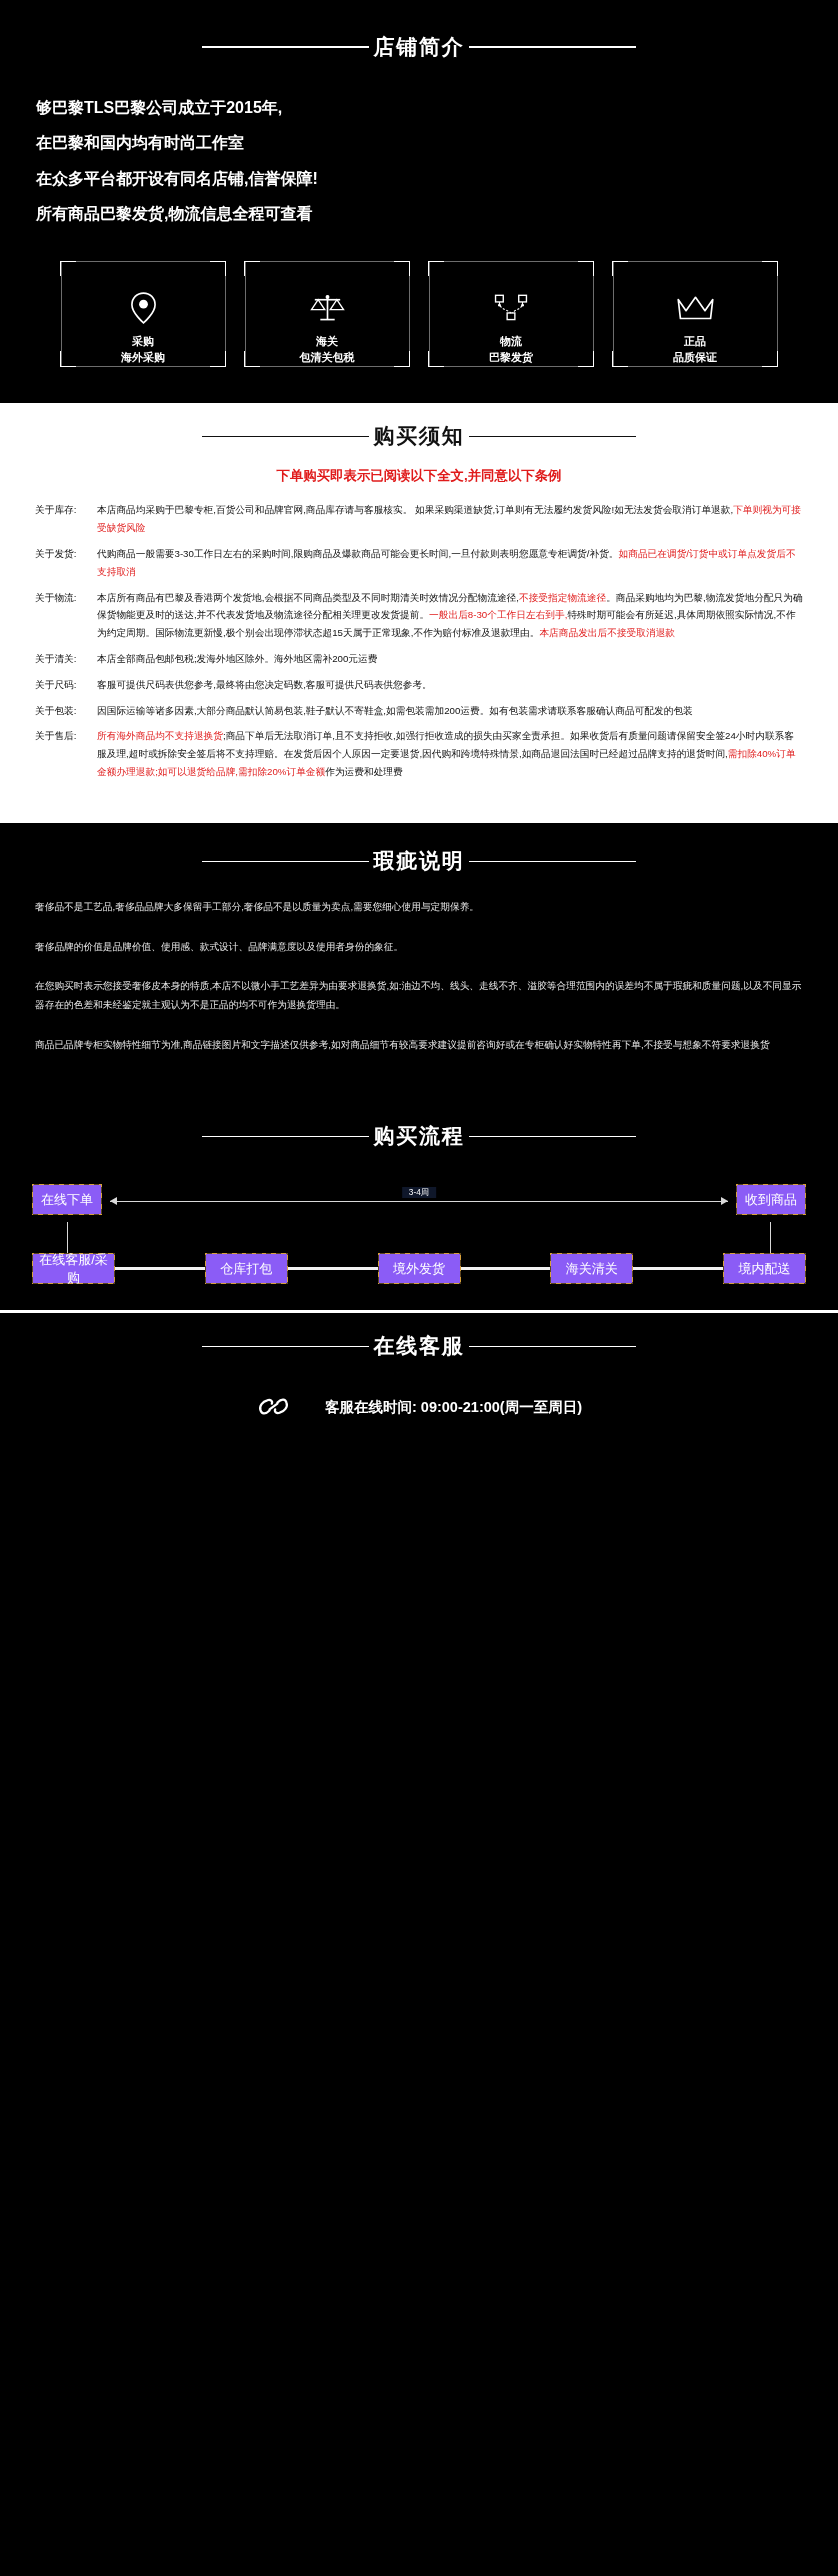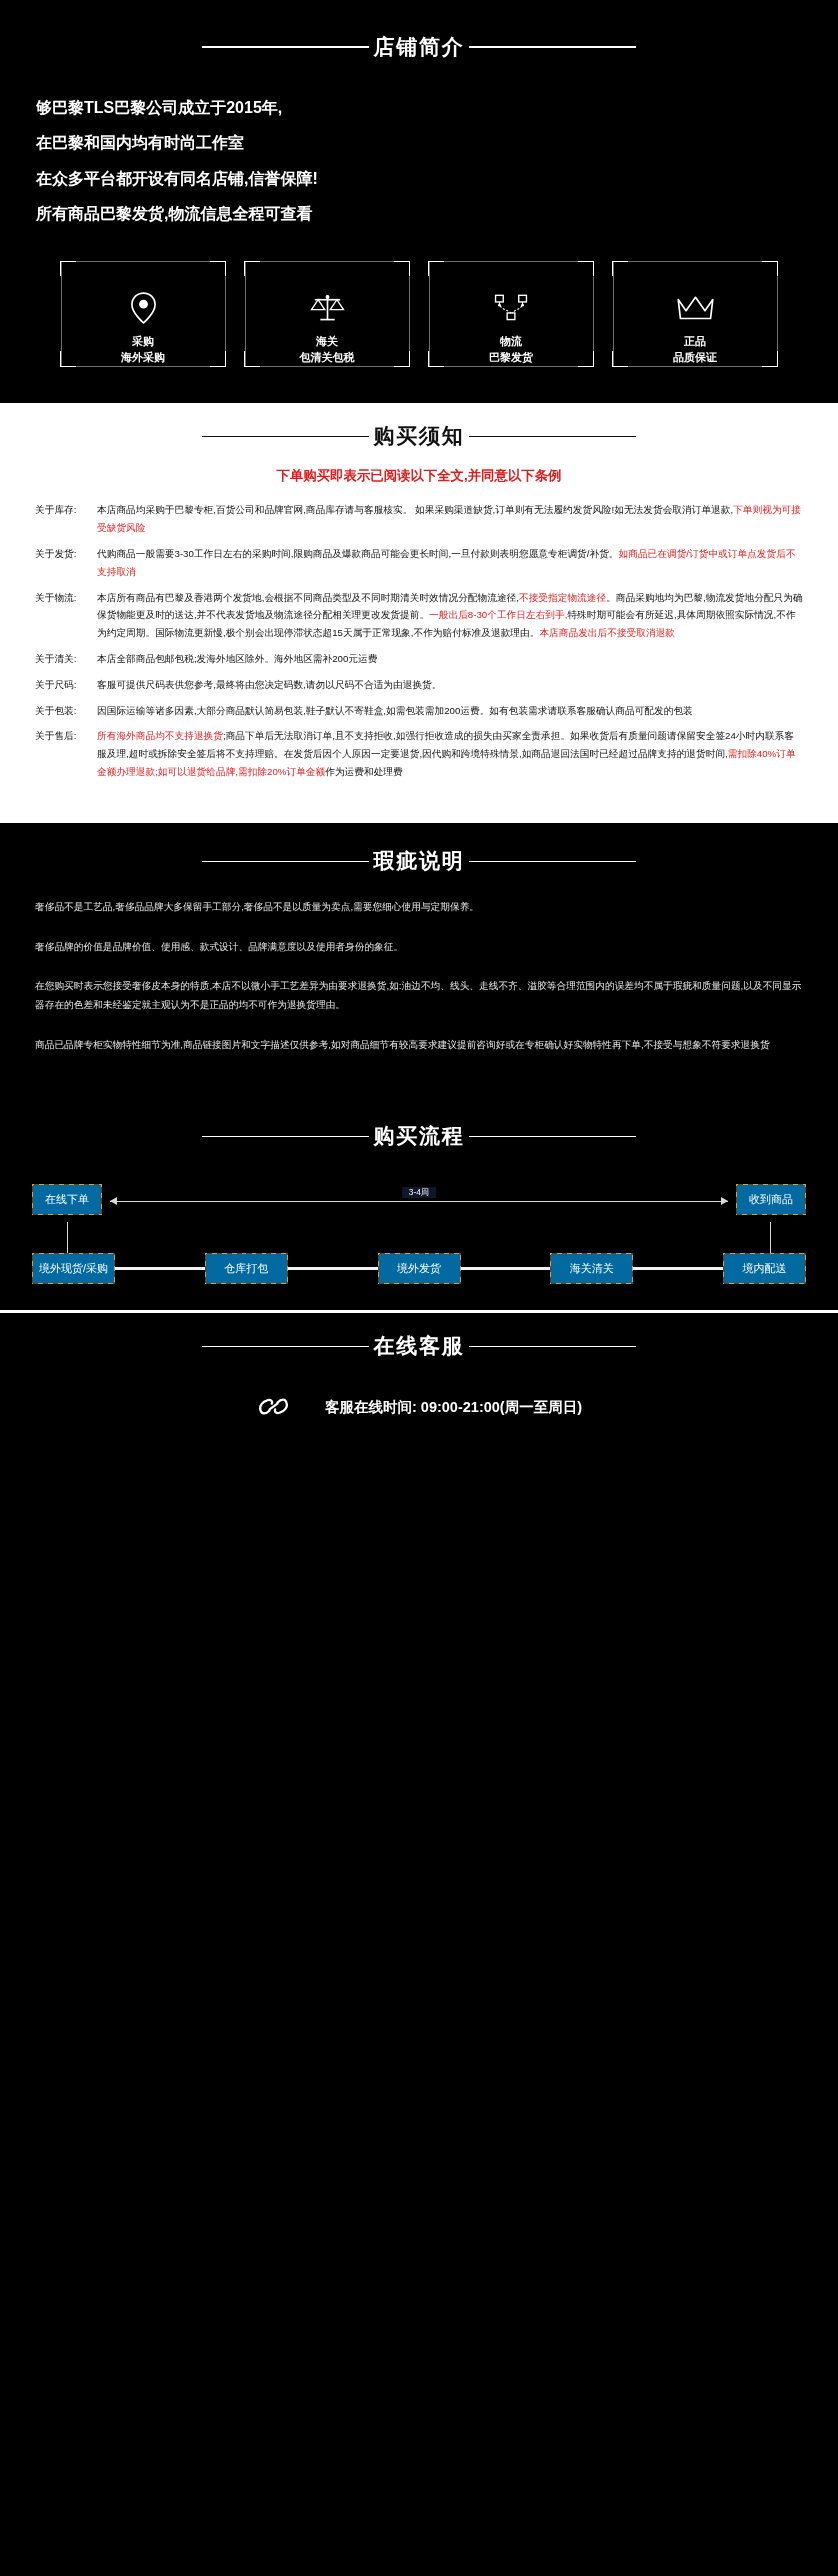--- a/index.html
+++ b/index.html
@@ -182,25 +182,25 @@
     align-items: center;
     justify-content: space-between;
     position: relative;
     height: 45px;
   }
   .node {
     width: 70px;
     height: 31px;
     border: 1.7px solid;
     border-image: repeating-linear-gradient(45deg,#d8a13a 0 3.3px,#5a4420 3.3px 6.7px) 3;
-    background: #0369a1;
+    background: #8b5cf6;
     display: flex;
     align-items: center;
     justify-content: center;
-    font-size: 11px;
+    font-size: 13px;
     color: #ffffff;
     text-align: center;
     box-sizing: border-box;
     flex: 0 0 auto;
   }
   .node.wide { width: 83px; }
   .flow-arrowline {
     flex: 1 1 auto;
     height: 22px;
     position: relative;
@@ -402,21 +402,21 @@
         </div>
       </div>
 
       <div class="nrow">
         <div class="nlabel">关于清关:</div>
         <div class="ntext">本店全部商品包邮包税;发海外地区除外。海外地区需补200元运费</div>
       </div>
 
       <div class="nrow">
         <div class="nlabel">关于尺码:</div>
-        <div class="ntext">客服可提供尺码表供您参考,最终将由您决定码数,请勿以尺码不合适为由退换货。</div>
+        <div class="ntext">客服可提供尺码表供您参考,最终将由您决定码数,客服可提供尺码表供您参考。</div>
       </div>
 
       <div class="nrow">
         <div class="nlabel">关于包装:</div>
         <div class="ntext">因国际运输等诸多因素,大部分商品默认简易包装,鞋子默认不寄鞋盒,如需包装需加200运费。如有包装需求请联系客服确认商品可配发的包装</div>
       </div>
 
 
       <div class="nrow">
         <div class="nlabel">关于售后:</div>
@@ -460,21 +460,21 @@
         </div>
         <div class="node">收到商品</div>
       </div>
 
       <div class="flow-connector">
         <div class="vline" style="left:35px;"></div>
         <div class="vline" style="right:35px;"></div>
       </div>
 
       <div class="flow-bottom">
-        <div class="node wide">境外现货/采购</div>
+        <div class="node wide">在线客服/采购</div>
         <div class="hbar"></div>
         <div class="node wide">仓库打包</div>
         <div class="hbar"></div>
         <div class="node wide">境外发货</div>
         <div class="hbar"></div>
         <div class="node wide">海关清关</div>
         <div class="hbar"></div>
         <div class="node wide">境内配送</div>
       </div>
     </div>

